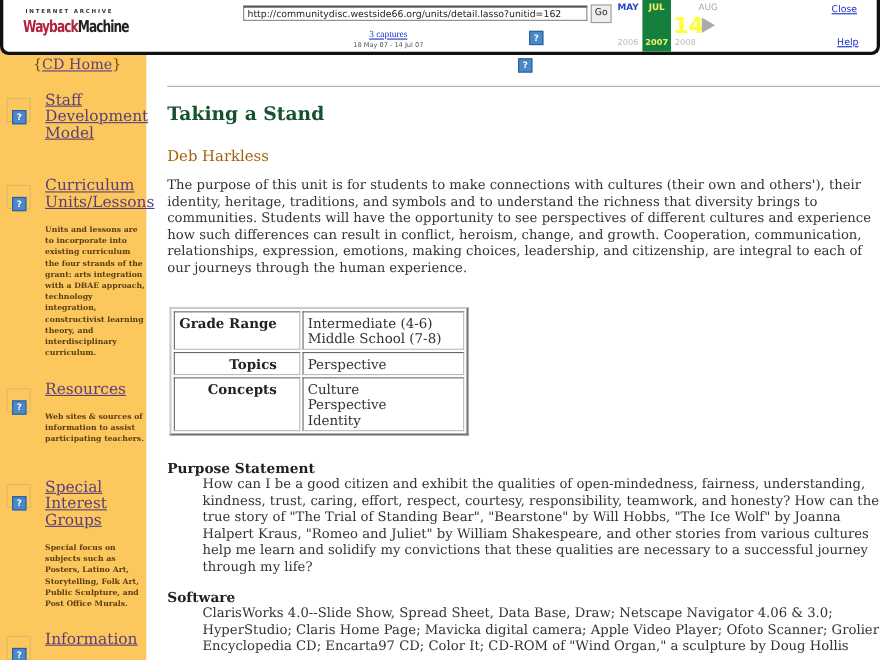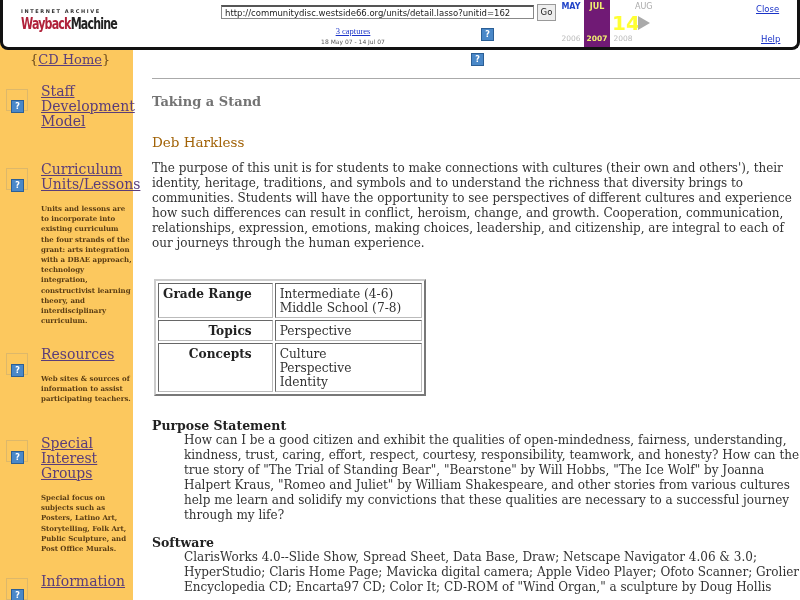--- a/index.html
+++ b/index.html
@@ -2,42 +2,42 @@
 <html><head>
 <meta charset="utf-8">
 <style>
   * { box-sizing: border-box; }
   html, body { margin: 0; padding: 0; width: 800px; height: 600px; overflow: hidden; background: #ffffff; }
   body { font-family: "DejaVu Serif", serif; color: #222; position: relative; }
 
   
   #wb { position: absolute; left: 0; top: 0; width: 800px; height: 50px; background: #fff;
         border: 3px solid #111; border-top: none; border-radius: 0 0 8px 8px; z-index: 5; }
-  #wb-logo { position: absolute; left: 18px; top: 8px; width: 82px; height: 28px; }
+  #wb-logo { position: absolute; left: 18px; top: 8px; width: 82px; height: 28px; text-align: right; }
   #wb-logo .top { font-family: "DejaVu Sans", sans-serif; font-size: 5px; letter-spacing: 1.6px; color: #333; font-weight: bold; }
   #wb-logo .bottom { font-family: "DejaVu Sans Condensed", "DejaVu Sans", sans-serif; font-size: 15px; font-weight: bold;
         letter-spacing: -1px; line-height: 16px; margin-top: 2px; transform: scaleX(0.82); transform-origin: left; white-space: nowrap; }
   #wb-logo .w1 { color: #b0213a; }
   #wb-logo .w2 { color: #222; }
   #wb-url { position: absolute; left: 218px; top: 5px; width: 313px; height: 14px; border: 1px solid #888; border-top: 2px solid #555;
         font-family: "DejaVu Sans", sans-serif; font-size: 8.5px; line-height: 12px; padding: 0 3px; white-space: nowrap; overflow: hidden; color: #222; background: #fff; }
   #wb-go { position: absolute; left: 534px; top: 4px; width: 19px; height: 17px; border: 1px solid #999; background: #eee;
         font-family: "DejaVu Sans", sans-serif; font-size: 8.5px; line-height: 15px; text-align: center; color: #222; }
   #wb-captures { position: absolute; left: 310px; top: 26px; width: 80px; text-align: center; font-family: Liberation Serif, serif;
         font-size: 8.5px; color: #1a33c8; text-decoration: underline; }
   #wb-range { position: absolute; left: 300px; top: 38px; width: 100px; text-align: center; font-family: "DejaVu Sans", sans-serif; font-size: 6px; color: #555; }
   #wb-help-icon { position: absolute; left: 478px; top: 28px; width: 13px; height: 13px; }
   .qicon { display: inline-block; width: 13px; height: 13px; background: #4a88c8; border: 1px solid #2b5f96;
         color: #fff; font-family: "DejaVu Sans", sans-serif; font-size: 8px; font-weight: bold; line-height: 11px; text-align: center; }
   .qbox { display: inline-block; width: 22px; height: 22px; border: 1px solid #ddb86a; padding: 4px; }
 
   #wb-cal { position: absolute; left: 555px; top: 0; width: 80px; height: 47px; font-family: "DejaVu Sans", sans-serif; }
   #wb-cal .col { position: absolute; top: 0; width: 26px; height: 47px; text-align: center; }
   #wb-cal .prev { left: 0; }
-  #wb-cal .cur { left: 26px; background: #701a75; }
+  #wb-cal .cur { left: 26px; background: #15803d; }
   #wb-cal .next { left: 52px; }
   #wb-cal .mon { font-size: 8px; font-weight: bold; margin-top: 2px; height: 10px; }
   #wb-cal .prev .mon { color: #2244c8; }
   #wb-cal .cur .mon { color: #f0f070; }
   #wb-cal .next .mon { color: #aaa; font-weight: normal; padding-left: 25px; }
   #wb-cal .mid { height: 22px; line-height: 22px; margin-left: 28px; }
   #wb-cal .cur .mid { font-size: 20px; font-weight: bold; color: #ffff33; }
   #wb-cal .arrow-left { display: inline-block; width: 0; height: 0; border-top: 7px solid transparent; border-bottom: 7px solid transparent; border-right: 12px solid #2244c8; margin-top: 4px; margin-left: 8px; }
   #wb-cal .arrow-right { display: inline-block; width: 0; height: 0; border-top: 7px solid transparent; border-bottom: 7px solid transparent; border-left: 12px solid #aaa; margin-top: 4px; margin-right: 6px; }
   #wb-cal .yr { font-size: 7.5px; color: #bbb; }
@@ -51,21 +51,21 @@
   #cd-home a { color: #5a3d7a; text-decoration: underline; }
   .side-item { position: absolute; left: 0; width: 133px; }
   .side-item .qbox { position: absolute; left: 6px; }
   .side-item .link { position: absolute; left: 41px; font-size: 14px; line-height: 15px; color: #5a3d7a; text-decoration: underline; }
   .side-item .desc { position: absolute; left: 41px; width: 92px; font-size: 7px; line-height: 10.2px; color: #5a3d14; font-weight: bold; }
 
   
   #main { position: absolute; left: 152px; top: 50px; width: 648px; }
   #top-help { position: absolute; left: 319px; top: 3px; }
   #rule { position: absolute; left: 0; top: 28px; width: 648px; height: 0; border-top: 1px solid #aaa; }
-  #title { position: absolute; left: 0; top: 44px; font-size: 13px; font-weight: bold; color: #737373; margin: 0; }
+  #title { position: absolute; left: 0; top: 44px; font-size: 17px; font-weight: bold; color: #14532d; margin: 0; }
   #author { position: absolute; left: 0; top: 84px; font-size: 13.5px; color: #a16207; }
   #intro { position: absolute; left: 0; top: 111px; width: 648px; font-size: 12px; line-height: 15px; color: #333; }
   #meta-table { position: absolute; left: 2px; top: 229px; border: 2px outset #ccc; border-collapse: separate; border-spacing: 2px; font-size: 12.2px; }
   #meta-table td { border: 1px inset #bbb; padding: 3px 20px 2px 4px; vertical-align: top; line-height: 14px; }
   #meta-table td.k { font-weight: bold; text-align: right; color: #222; }
   #meta-table td.v { color: #333; }
   .section-h { position: absolute; left: 0; font-size: 12.5px; font-weight: bold; color: #222; }
   .section-b { position: absolute; left: 32px; width: 616px; font-size: 12px; line-height: 15px; color: #333; }
 </style>
 </head>

